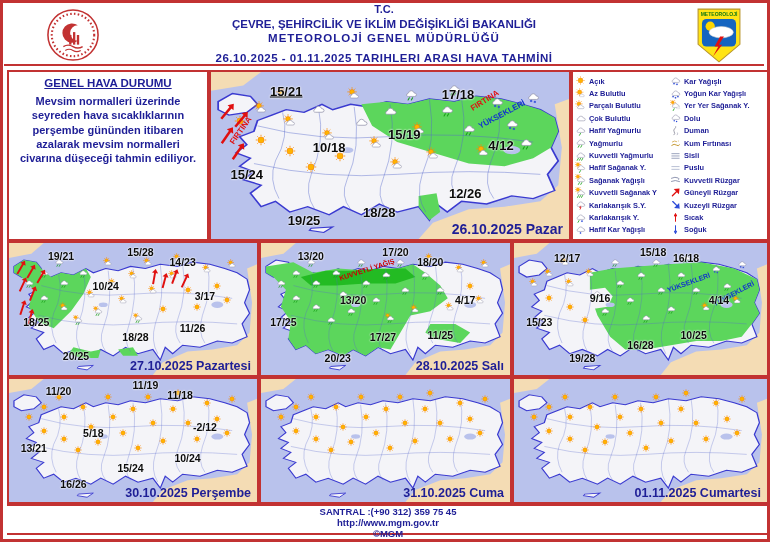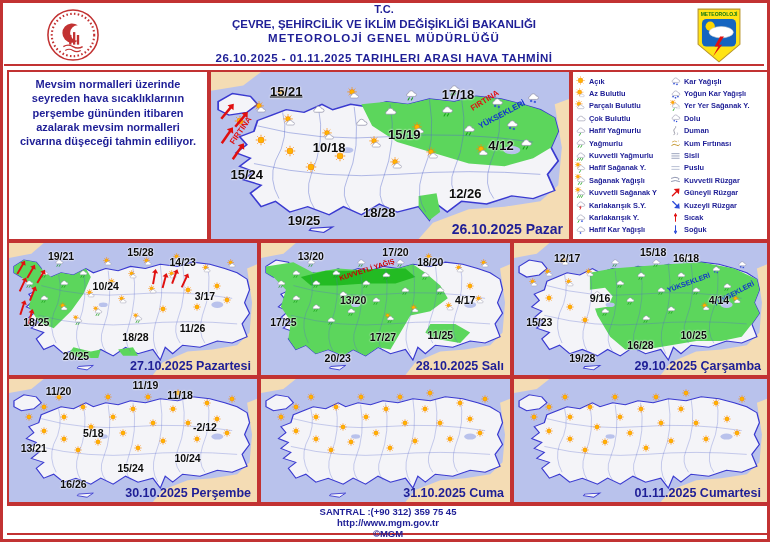--- a/index.html
+++ b/index.html
@@ -92,20 +92,21 @@
         <text x="20" y="7.5" text-anchor="middle" font-size="4.6" font-weight="bold" fill="#157a15" font-family="Liberation Sans, sans-serif">METEOROLOJİ</text>
         <rect x="4.5" y="10" width="31" height="25" rx="4" fill="#1565c0"></rect>
         <circle cx="12" cy="16.5" r="4.2" fill="#ffd600"></circle>
         <ellipse cx="22" cy="22" rx="11" ry="5.2" fill="#ffffff" stroke="#cccccc" stroke-width="0.5"></ellipse>
         <polygon points="21,26 16,35 19.4,35 14.5,44 23,33.5 19.8,33.5 24.5,26" fill="#e01010"></polygon>
       </svg>
     </div>
   </div>
 
   <div class="panel general">
+    <div class="general-title">GENEL HAVA DURUMU</div>
     <div class="general-text">Mevsim normalleri üzerinde seyreden hava sıcaklıklarının perşembe gününden itibaren azalarak mevsim normalleri civarına düşeceği tahmin ediliyor.</div>
   </div>
 
   <div class="panel map-panel map-large">
       <svg class="mapsvg" viewBox="0 0 100 62" preserveAspectRatio="none">
   <rect width="100" height="62" fill="#b9c2ec"></rect>
   <polygon points="96,12 100,10 100,62 58,62 62,56 72,51 82,50 92,48 97,42 98,28" fill="#f4dcb4"></polygon>
   <polygon points="0,0 14,0 9,5 0,7" fill="#f4dcb4"></polygon>
   <path d="M2,11 L6,8 L11,9 L13,12 L10,15 L5,16 L2,14 Z" fill="#f4f4f8" stroke="#3a3ad0" stroke-width="0.5"></path>
   <path d="M13,18 L17,16 L21,14 L26,15 L31,12 L34,14 L39,12 L44,13 L49,11 L55,12 L61,10 L68,11 L74,9 L81,10 L87,12 L92,14 L96,17 L97,22 L95,28 L97,33 L94,38 L96,44 L90,47 L84,46 L77,49 L70,48 L66,52 L63,49 L61,55 L58,50 L52,52 L47,49 L42,53 L37,50 L33,53 L27,50 L22,52 L18,48 L14,50 L11,45 L14,42 L9,40 L12,37 L8,35 L11,32 L7,30 L10,27 L8,24 L12,22 Z" fill="#f4f4f8" stroke="#3a3ad0" stroke-width="0.5"></path>
@@ -1752,21 +1753,20 @@
         <div class="rlabel" style="left: 78%; top: 35.4839%; color: rgb(17, 51, 204); transform: rotate(-28deg);">YÜKSEKLERİ</div>
         <div class="temp" style="left: 21%; top: 11.2903%;">12/17</div>
         <div class="temp" style="left: 55%; top: 6.45161%;">15/18</div>
         <div class="temp" style="left: 68%; top: 11.2903%;">16/18</div>
         <div class="temp" style="left: 34%; top: 41.9355%;">9/16</div>
         <div class="temp" style="left: 81%; top: 43.5484%;">4/14</div>
         <div class="temp" style="left: 10%; top: 59.6774%;">15/23</div>
         <div class="temp" style="left: 71%; top: 69.3548%;">10/25</div>
         <div class="temp" style="left: 50%; top: 77.4194%;">16/28</div>
         <div class="temp" style="left: 27%; top: 87.0968%;">19/28</div>
-        <div class="mapdate">29.10.2025 Çarşamba</div>
       </div>
     </div>
   <div class="panel map-panel map-small m4">
       <svg class="mapsvg" viewBox="0 0 100 62" preserveAspectRatio="none">
   <rect width="100" height="62" fill="#b9c2ec"></rect>
   <polygon points="96,12 100,10 100,62 58,62 62,56 72,51 82,50 92,48 97,42 98,28" fill="#f4dcb4"></polygon>
   <polygon points="0,0 14,0 9,5 0,7" fill="#f4dcb4"></polygon>
   <path d="M2,11 L6,8 L11,9 L13,12 L10,15 L5,16 L2,14 Z" fill="#f4f4f8" stroke="#3a3ad0" stroke-width="0.5"></path>
   <path d="M13,18 L17,16 L21,14 L26,15 L31,12 L34,14 L39,12 L44,13 L49,11 L55,12 L61,10 L68,11 L74,9 L81,10 L87,12 L92,14 L96,17 L97,22 L95,28 L97,33 L94,38 L96,44 L90,47 L84,46 L77,49 L70,48 L66,52 L63,49 L61,55 L58,50 L52,52 L47,49 L42,53 L37,50 L33,53 L27,50 L22,52 L18,48 L14,50 L11,45 L14,42 L9,40 L12,37 L8,35 L11,32 L7,30 L10,27 L8,24 L12,22 Z" fill="#f4f4f8" stroke="#3a3ad0" stroke-width="0.5"></path>
   <path d="M20,15 Q22,24 18,33 Q16,40 19,47" fill="none" stroke="#5566cc" stroke-width="0.25" opacity="0.55"></path>

